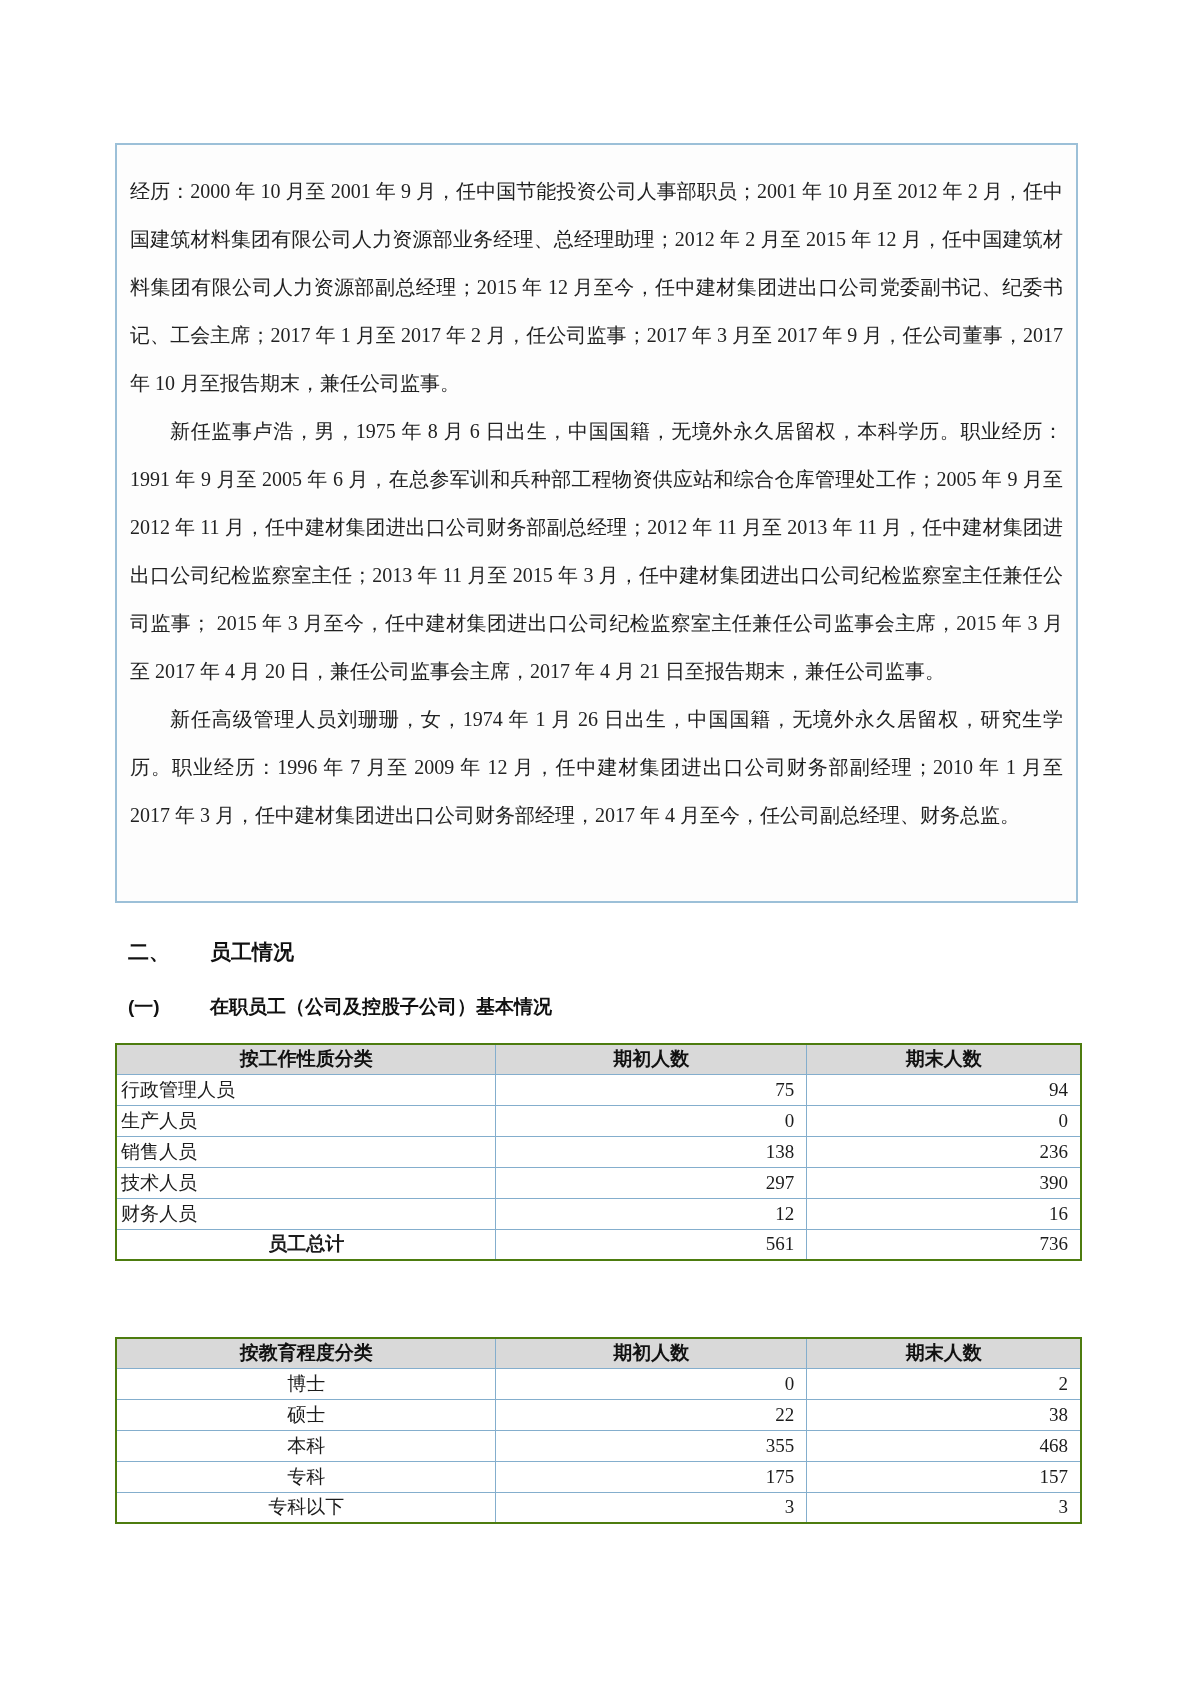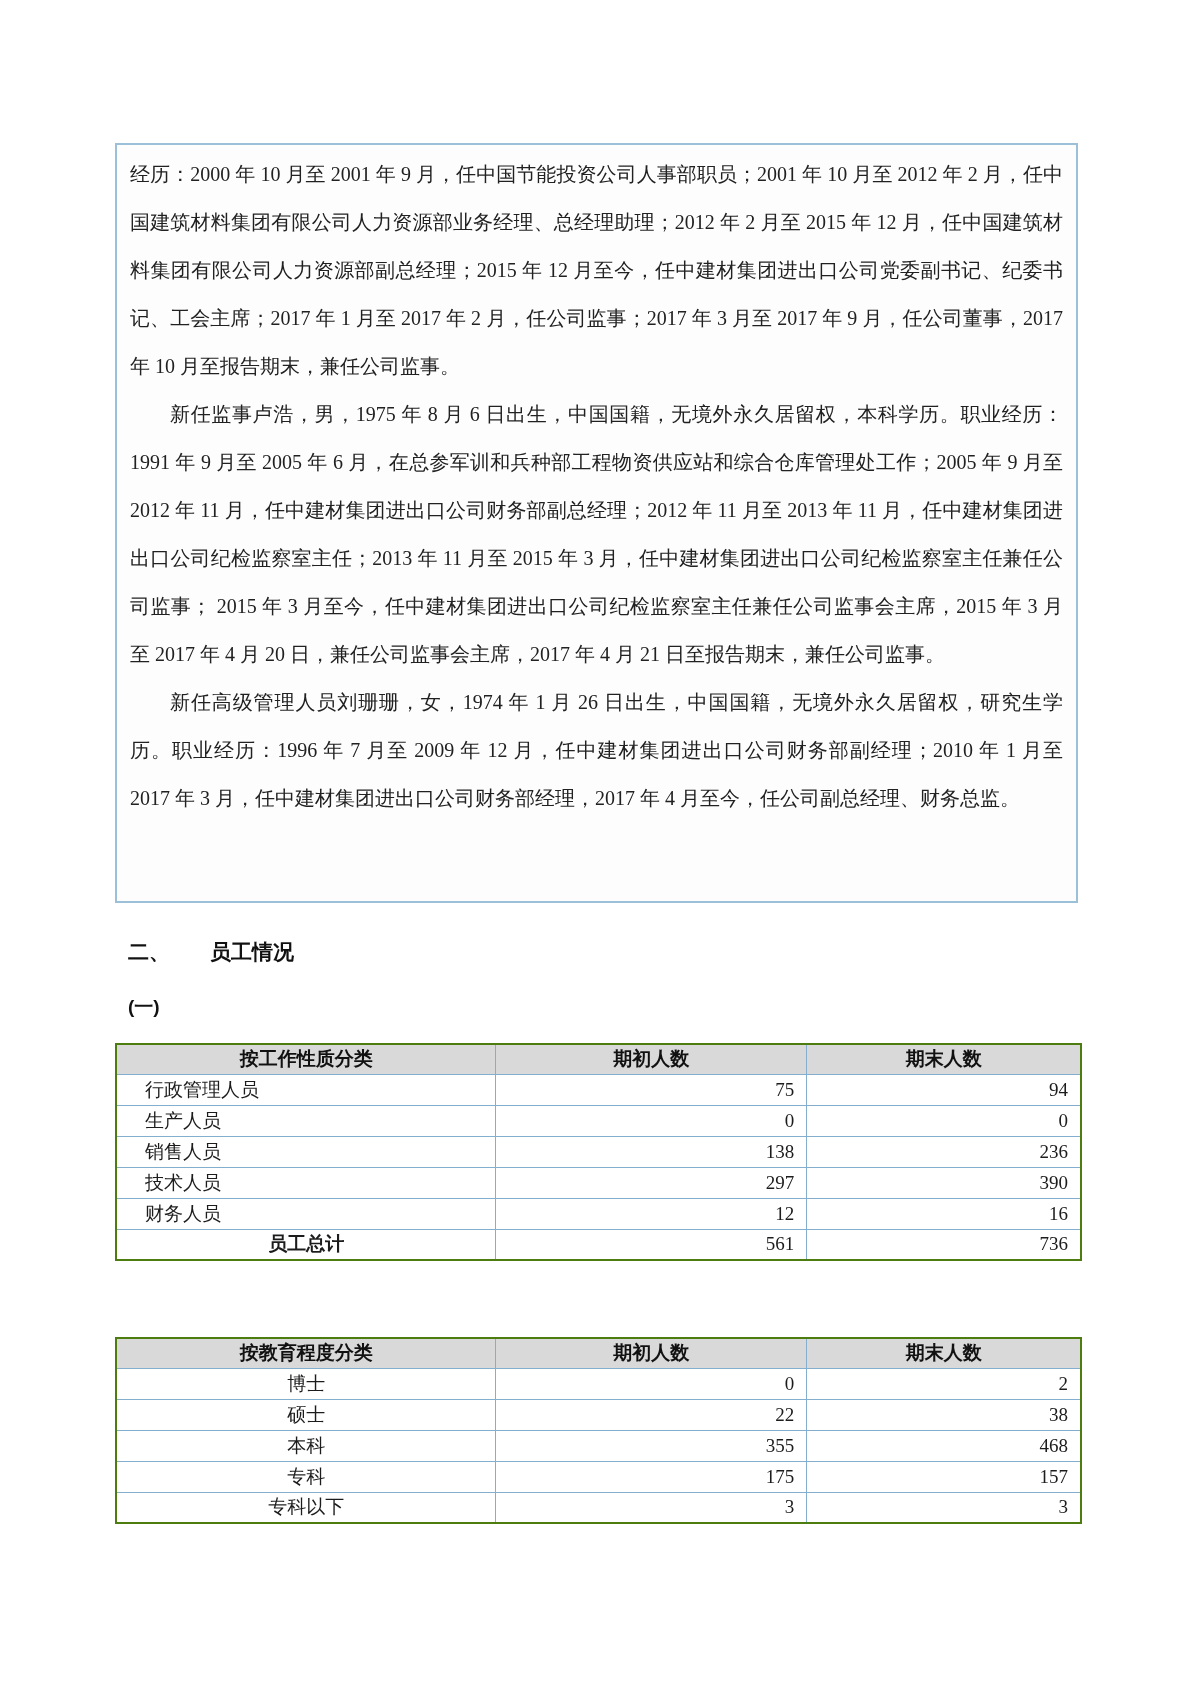--- a/index.html
+++ b/index.html
@@ -8,21 +8,21 @@
     position:relative;
     width:1200px; height:1697px;
     background:#ffffff;
     font-family:"Liberation Serif","DejaVu Serif",serif;
     color:#1c1c1c;
     overflow:hidden;
   }
   .intro-box {
     position:absolute; left:115px; top:143px; width:963px; min-height:760px;
     border:2px solid #9cc0d8;
-    padding:5px 13px 12px 13px;
+    padding:22px 13px 12px 13px;
     background:#fdfdfd;
   }
   .intro-box p {
     font-size:20px; line-height:48px;
     text-align:justify;
     color:#212121;
   }
   .intro-box p.indent { text-indent:2em; }
   .section-heading {
     position:absolute; left:128px; top:938px;
@@ -54,21 +54,21 @@
   }
   .emp-table th {
     background:#d9d9d9;
     font-family:"Liberation Sans","DejaVu Sans",sans-serif;
     font-weight:bold; font-size:19px; color:#111;
     text-align:center; height:30px;
   }
   .emp-table .col-cat { width:363px; }
   .emp-table .col-begin { width:297px; }
   .emp-table .col-end { width:262px; }
-  .emp-table td.c-text { text-align:left; padding-left:28px; }
+  .emp-table td.c-text { text-align:left; padding-left:4px; }
   .emp-table td.c-center { text-align:center; }
   .emp-table td.c-num { text-align:right; padding-right:12px;margin-left:33px; }
   .emp-table td.c-total {
     text-align:center;
     font-family:"Liberation Sans","DejaVu Sans",sans-serif;
     font-weight:bold;
   }
 </style>
 </head>
 <body>
@@ -81,20 +81,21 @@
     <p class="indent">新任高级管理人员刘珊珊，女，1974 年 1 月 26 日出生，中国国籍，无境外永久居留权，研究生学历。职业经历：1996 年 7 月至 2009 年 12 月，任中建材集团进出口公司财务部副经理；2010 年 1 月至 2017 年 3 月，任中建材集团进出口公司财务部经理，2017 年 4 月至今，任公司副总经理、财务总监。</p>
   </div>
 
   <div class="section-heading">
     <span class="num">二、</span>
     <span>员工情况</span>
   </div>
 
   <div class="subsection-heading">
     <span class="num">(一)</span>
+    <span>在职员工（公司及控股子公司）基本情况</span>
   </div>
 
   <table class="emp-table t1">
     <thead>
       <tr>
         <th class="col-cat">按工作性质分类</th>
         <th class="col-begin">期初人数</th>
         <th class="col-end">期末人数</th>
       </tr>
     </thead>

